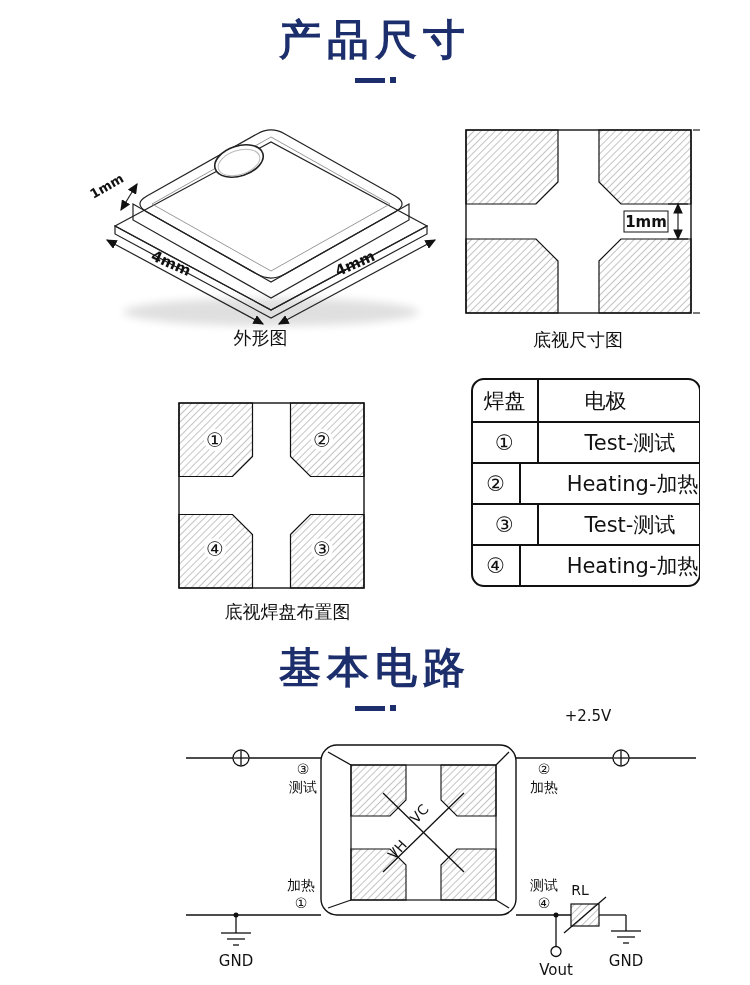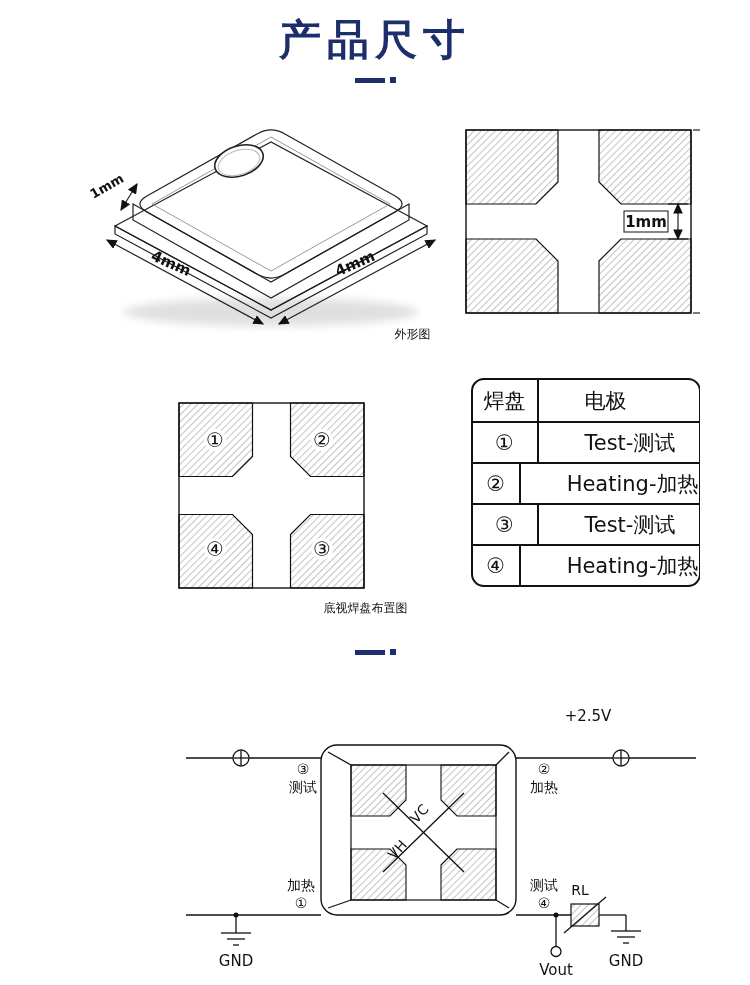--- a/index.html
+++ b/index.html
@@ -7,21 +7,21 @@
   #page {
     position:relative; width:649px; height:985px; margin:0 auto;
     background:#fff; overflow:hidden;
     font-family:"DejaVu Sans","Liberation Sans",sans-serif; color:#111;
   }
   .sec-title { position:absolute; left:0; width:100%; text-align:center; }
   .sec-title h2 { margin:0; font-size:42px; font-weight:bold; color:#1c2e6b; letter-spacing:6px; }
   .title-dash { display:flex; justify-content:center; align-items:flex-end; gap:5px; margin-top:9px; }
   .title-dash .bar { width:30px; height:5px; background:#1c2e6b; }
   .title-dash .dot { width:6px; height:6px; background:#1c2e6b; }
-  .caption { position:absolute; text-align:right; font-size:12px; color:#111; }
+  .caption { position:absolute; text-align:center; font-size:18px; color:#111; }
 
   .spec-table {
     position:absolute; left:420px; top:378px; width:230px;
     border:2px solid #111; border-radius:13px; overflow:hidden; background:#fff;
   }
   .t-row { display:flex; height:41px; }
   .t-row + .t-row { border-top:2px solid #111; }
   .t-c1 { width:66px; border-right:2px solid #111; display:flex; align-items:center; justify-content:center; font-size:21px; }
   .t-c2 { flex:1; display:flex; align-items:center; padding-left:14px; font-size:21px; white-space:nowrap;margin-left:32px; }
 
@@ -112,20 +112,21 @@
       <rect x="168" y="91" width="44" height="21" fill="#fff" stroke="#111" stroke-width="1"></rect>
       <text x="190" y="106.5" font-size="15" font-weight="bold" text-anchor="middle">1mm</text>
     </g>
     <g>
       <line x1="237" y1="10" x2="264" y2="10" class="thin"></line>
       <line x1="237" y1="193" x2="264" y2="193" class="thin"></line>
       <line x1="256" y1="10" x2="256" y2="193" class="thin" marker-start="url(#a2S)" marker-end="url(#a2E)"></line>
       <text x="266" y="107" font-size="16">4mm</text>
     </g>
   </svg>
+  <div class="caption" style="left:405px; top:328px; width:245px;">底视尺寸图</div>
 
   <svg style="left:120px; top:395px;" width="200" height="200" viewBox="0 0 200 200">
     <defs>
       <pattern id="hatch3" patternUnits="userSpaceOnUse" width="5" height="5" patternTransform="rotate(45)">
         <line x1="0" y1="0" x2="0" y2="5" stroke="#9a9a9a" stroke-width="1.2"></line>
       </pattern>
     </defs>
     <g>
       <polygon points="8,8 81.5,8 81.5,61.5 61.5,81.5 8,81.5" fill="url(#hatch3)" stroke="#111" stroke-width="1.2"></polygon>
       <polygon points="119.5,8 193,8 193,81.5 139.5,81.5 119.5,61.5" fill="url(#hatch3)" stroke="#111" stroke-width="1.2"></polygon>
@@ -163,20 +164,21 @@
       <div class="t-c1">③</div>
       <div class="t-c2">Test-测试</div>
     </div>
     <div class="t-row">
       <div class="t-c1">④</div>
       <div class="t-c2">Heating-加热</div>
     </div>
   </div>
 
   <div class="sec-title" style="top:640px;">
+    <h2>基本电路</h2>
     <div class="title-dash">
       <span class="bar"></span>
       <span class="dot"></span>
     </div>
   </div>
 
   <svg style="left:100px; top:705px;" width="580" height="280" viewBox="0 0 580 280">
     <defs>
       <pattern id="hatch4" patternUnits="userSpaceOnUse" width="5" height="5" patternTransform="rotate(45)">
         <line x1="0" y1="0" x2="0" y2="5" stroke="#9a9a9a" stroke-width="1.2"></line>

